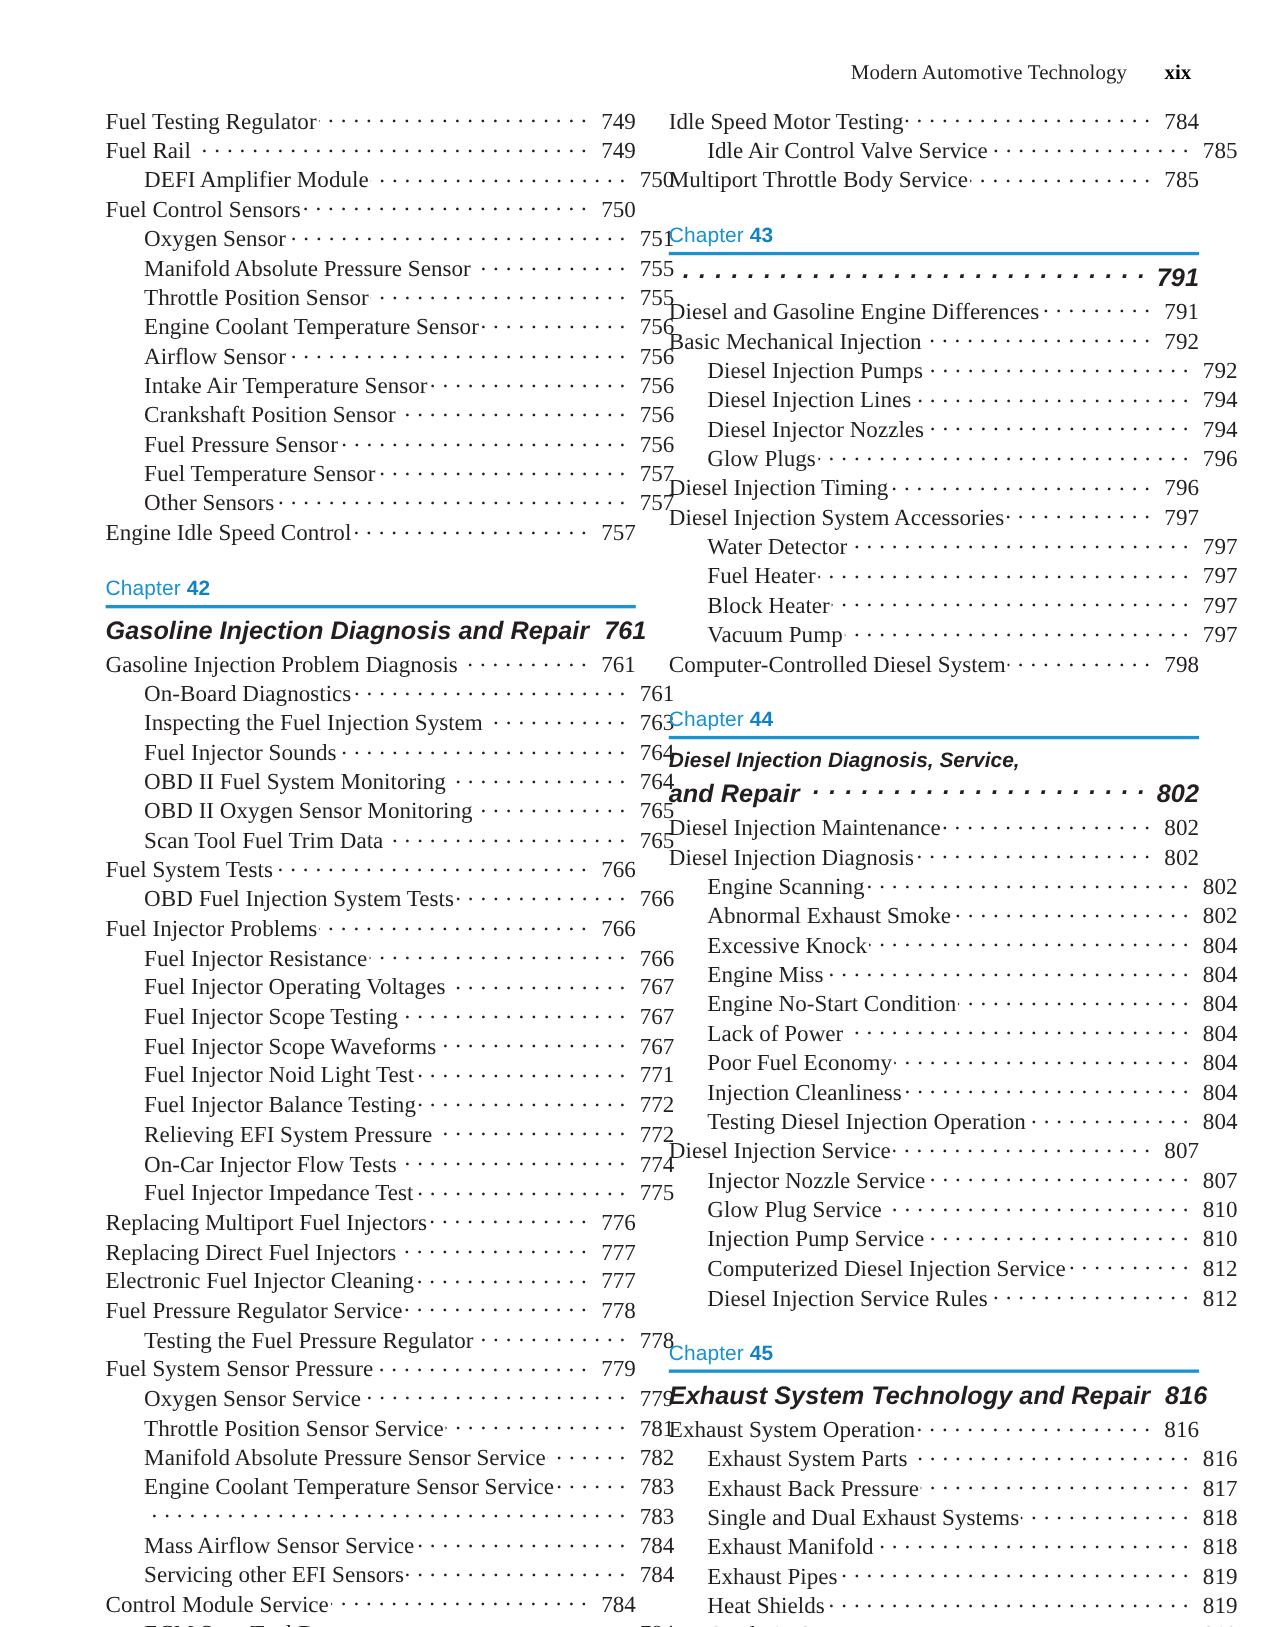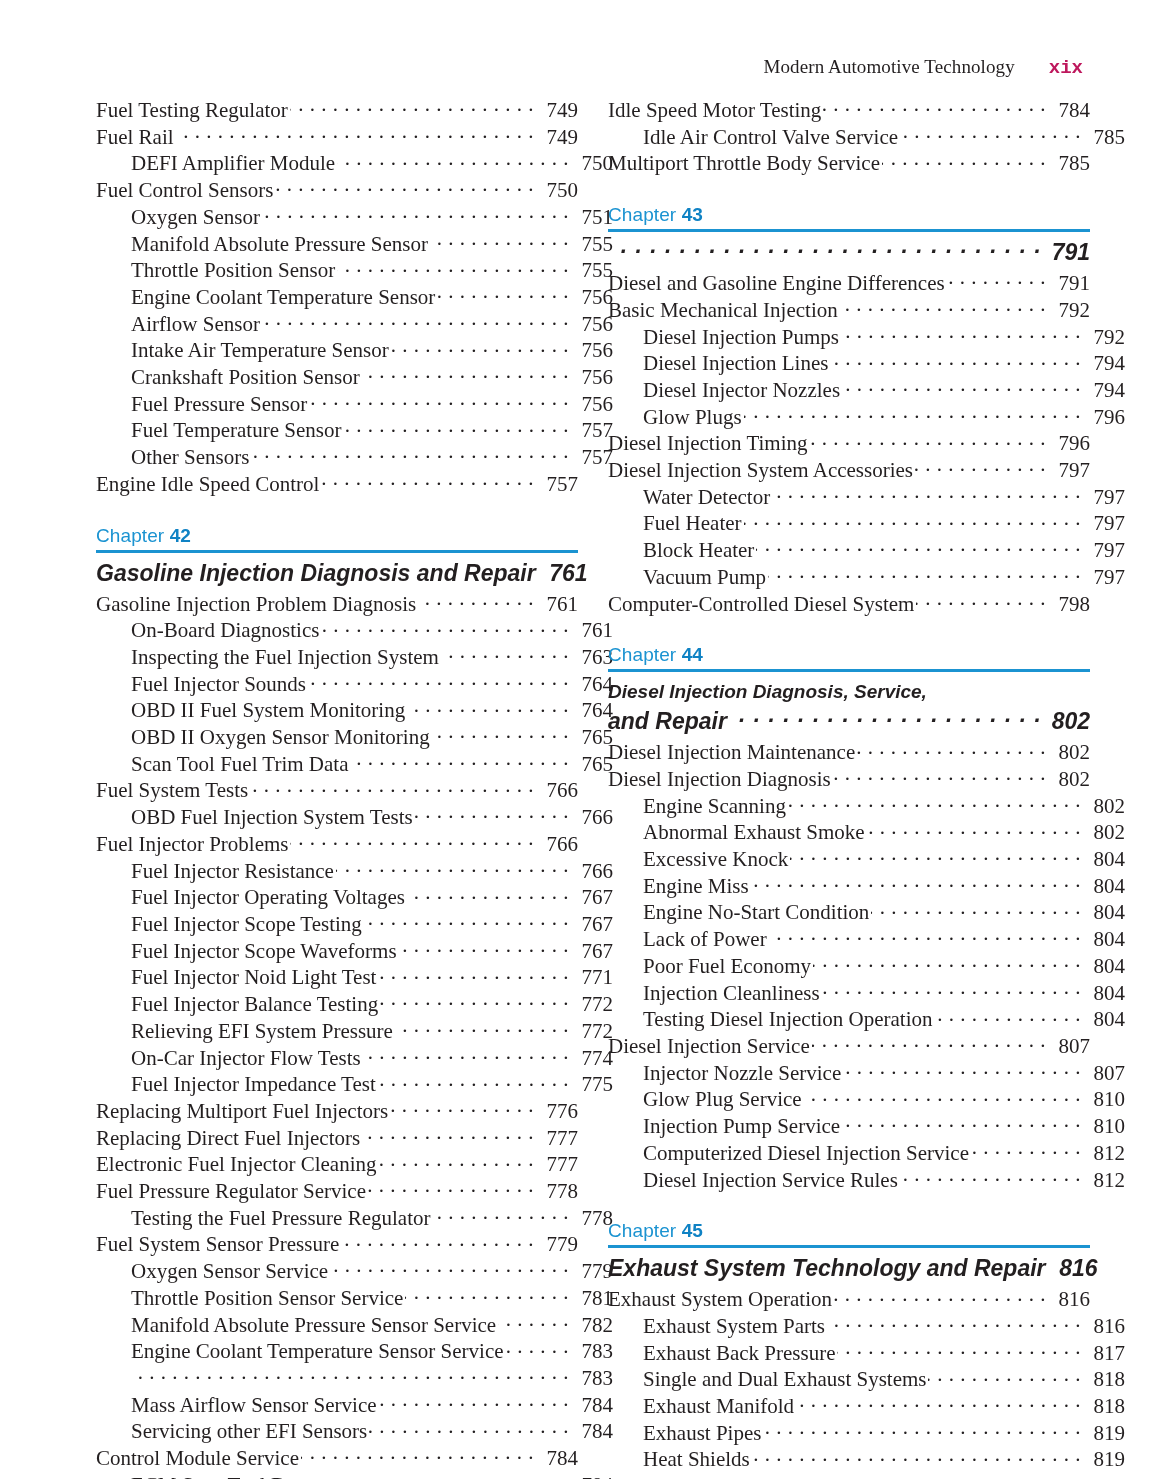--- a/index.html
+++ b/index.html
@@ -26,24 +26,24 @@
     align-items: baseline;
     gap: 34px;
   }
   .running-head .book-title {
     font-family: "Liberation Serif", "DejaVu Serif", serif;
     font-size: 19px;
     color: #231f20;
     letter-spacing: 0.1px;
   }
   .running-head .folio {
-    font-family: Liberation Mono, monospace;
+    font-family: Liberation Serif, serif;
     font-size: 19px;
     font-weight: bold;
-    color: #be185d;
+    color: #000000;
     text-align: center;
   }
 
   
   .columns {
     position: absolute;
     top: 96px;
     left: 96px;
     width: 988px;
     display: flex;

